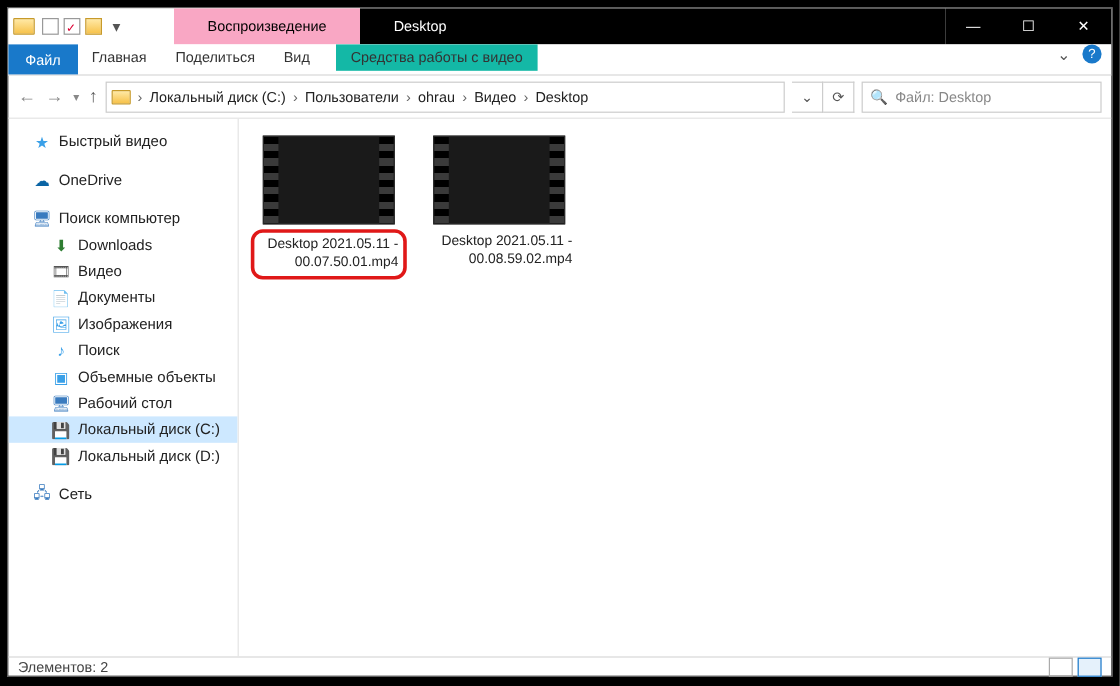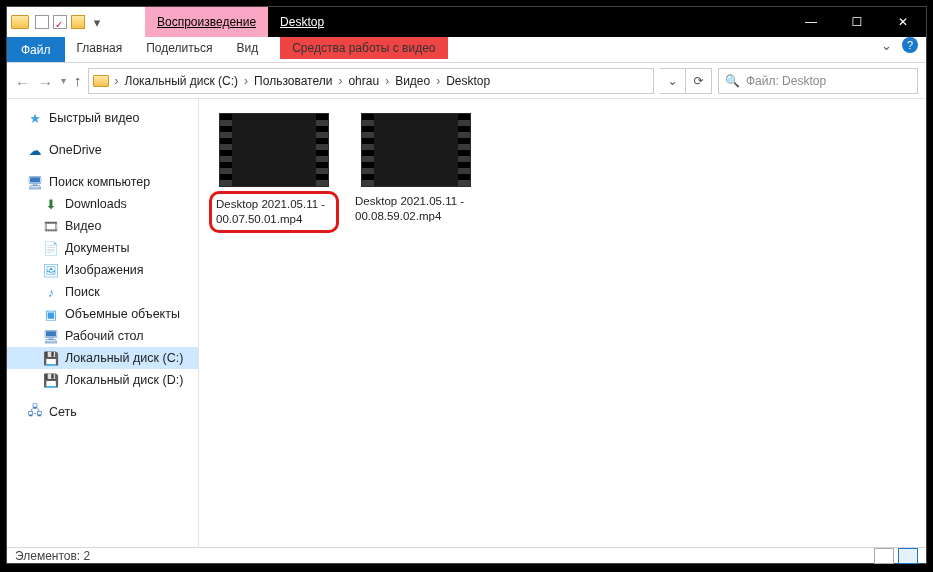--- a/index.html
+++ b/index.html
@@ -6,50 +6,50 @@
 body { background: #000; width: 933px; height: 572px; overflow: hidden; }
 .outer { width: 933px; height: 572px; background: #000; padding: 6px 6px 8px 6px; }
 .window { width: 100%; height: 100%; background: #fff; display: flex; flex-direction: column; border: 1px solid #444; }
 .titlebar { background: #fff; height: 30px; display: flex; align-items: stretch; }
 .tb-left { display: flex; align-items: center; gap: 2px; padding-left: 4px; }
 .folder-ico { width: 18px; height: 14px; background: linear-gradient(#ffe9a6,#f7c24a); border: 1px solid #c79a2a; border-radius: 1px; position: relative; }
 .qat { display: flex; align-items: center; gap: 4px; margin-left: 4px; }
 .qat .sq { width: 14px; height: 14px; border: 1px solid #999; background: #fff; display: inline-block; }
 .qat .sq.chk::after { content: "✓"; color: #d03; font-size: 10px; position: relative; top: -2px; left: 1px; }
 .tb-tabs { display: flex; margin-left: 40px; }
-.tb-tab { background: #f9a7c4; color: #000; font-size: 12px; padding: 6px 12px; display: flex; align-items: center; text-decoration: underline; }
+.tb-tab { background: #f9a7c4; color: #000; font-size: 12px; padding: 6px 28px; display: flex; align-items: center; }
 .tb-tab.dark { background: #000; color: #fff; }
 .tb-spacer { flex: 1; background: #000; }
 .win-controls { display: flex; background: #000; }
 .win-btn { width: 46px; display: flex; align-items: center; justify-content: center; color: #fff; font-size: 12px; cursor: pointer; }
 .ribbon-tabs { background: #fff; border-bottom: 1px solid #d8d8d8; height: 26px; display: flex; align-items: flex-start; font-size: 12px; }
 .rt-file { background: #1979ca; color: #fff; padding: 4px 14px; height: 100%; display: flex; align-items: center; }
 .rt-tab { padding: 4px 12px; color: #333; cursor: pointer; }
-.rt-tab.tools { background: #ef4444; }
+.rt-tab.tools { background: #14b8a6; }
 .rt-spacer { flex: 1; }
 .rt-right { padding: 0 8px; color: #1979ca; font-size: 13px; display: flex; gap: 10px; align-items: center; }
 .help-q { width: 16px; height: 16px; border-radius: 50%; background: #1979ca; color: #fff; font-size: 11px; display: flex; align-items: center; justify-content: center; }
 .navbar { height: 36px; display: flex; align-items: center; padding: 4px 8px; gap: 6px; border-bottom: 1px solid #e4e4e4; }
 .nav-arrows { display: flex; gap: 8px; color: #888; font-size: 15px; align-items: center; }
 .nav-arrows .en { color: #555; }
 .address { flex: 1; border: 1px solid #ccc; height: 26px; display: flex; align-items: center; padding: 0 4px; font-size: 12px; gap: 2px; }
 .address .sep { color: #666; padding: 0 4px; }
 .address .seg { color: #222; cursor: pointer; }
 .addr-ctrl { display: flex; gap: 0; }
 .addr-btn { width: 26px; height: 26px; border: 1px solid #ccc; border-left: none; display: flex; align-items: center; justify-content: center; color: #555; font-size: 12px; cursor: pointer; }
 .search { width: 200px; border: 1px solid #ccc; height: 26px; display: flex; align-items: center; padding: 0 6px; font-size: 12px; color: #888; gap: 6px; }
 .body { flex: 1; display: flex; overflow: hidden; }
 .sidebar { width: 192px; border-right: 1px solid #e4e4e4; padding: 8px 0; font-size: 12.5px; overflow-y: auto; }
 .sb-item { display: flex; align-items: center; gap: 6px; padding: 3px 10px 3px 20px; cursor: pointer; color: #222; }
 .sb-item.sub { padding-left: 36px; }
 .sb-item.sel { background: #cde8ff; }
 .sb-group { margin-bottom: 10px; }
 .ico { width: 16px; height: 16px; display: inline-flex; align-items: center; justify-content: center; font-size: 13px; }
 .content { flex: 1; padding: 14px 10px; display: flex; align-items: flex-start; gap: 12px; }
-.file { width: 130px; text-align: left; font-size: 11.5px; color: #222; cursor: pointer; }
+.file { width: 130px; text-align: right; font-size: 11.5px; color: #222; cursor: pointer; }
 .thumb { width: 110px; height: 74px; margin: 0 auto 4px; background: #1a1a1a; border: 1px solid #2a2a2a; position: relative; }
 .thumb::before, .thumb::after { content: ""; position: absolute; top: 0; bottom: 0; width: 12px; background: repeating-linear-gradient(#000 0 6px, #3a3a3a 6px 12px); }
 .thumb::before { left: 0; } .thumb::after { right: 0; }
 .fname { line-height: 1.3; padding: 3px 4px; word-break: break-word; }
 .fname.hl { border: 3px solid #e01818; border-radius: 10px; }
 .statusbar { height: 16px; border-top: 1px solid #d8d8d8; display: flex; align-items: center; font-size: 12px; padding: 0 8px; color: #444; }
 .statusbar .sp { flex: 1; }
 .view-icons { display: flex; gap: 4px; }
 .vi { width: 20px; height: 16px; border: 1px solid #aaa; display: inline-block; }
 .vi.active { border-color: #1979ca; background: #e5f1fb; }

